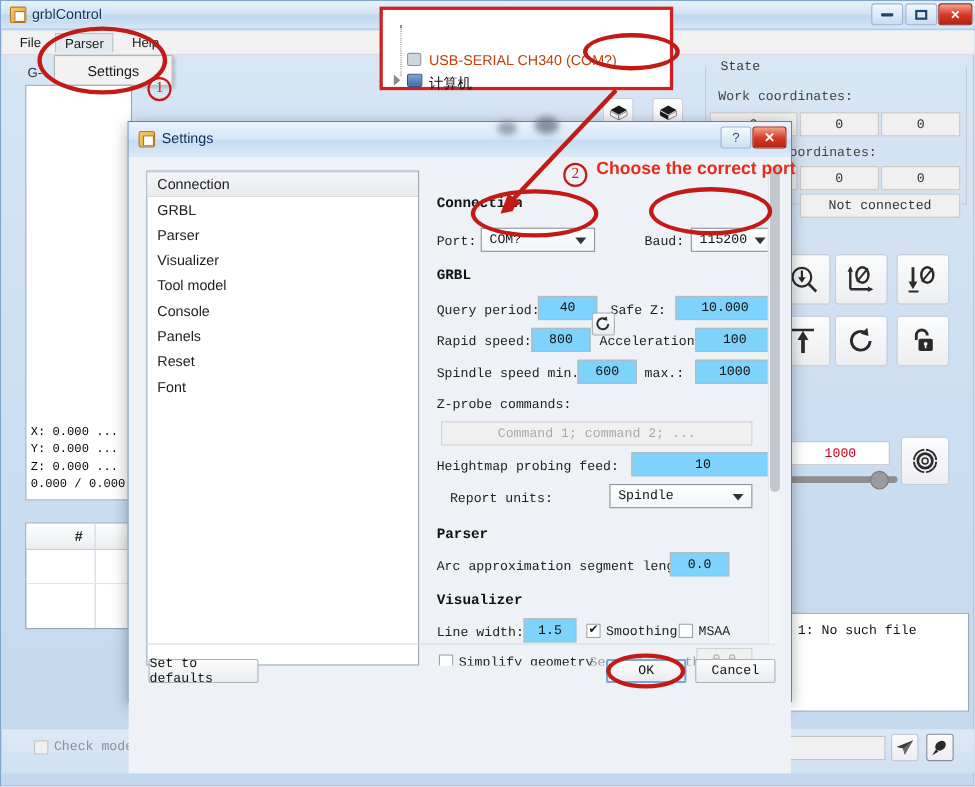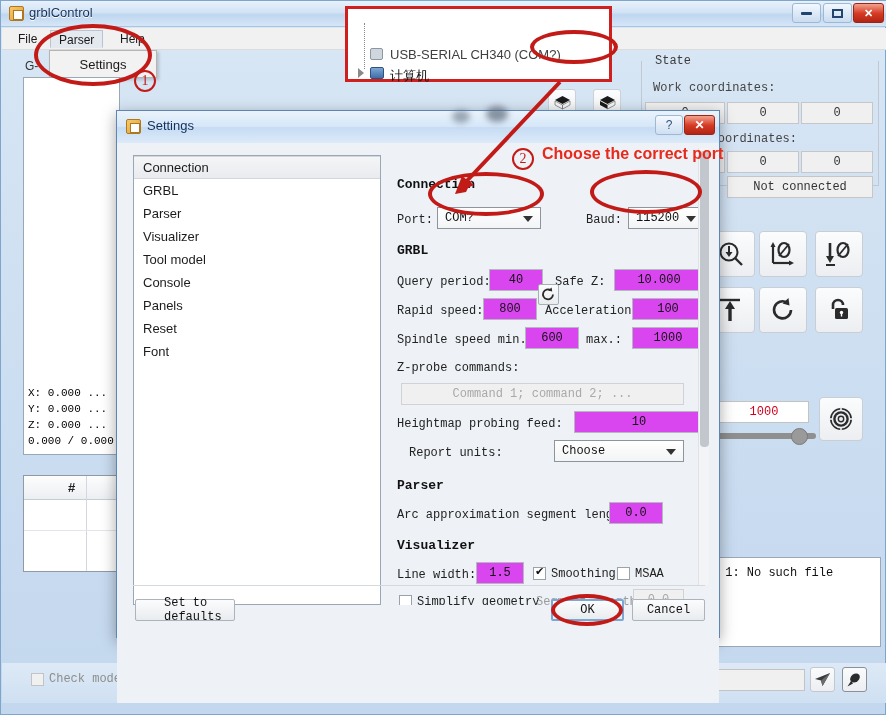--- a/index.html
+++ b/index.html
@@ -318,21 +318,21 @@
   .sec-head {
     position:absolute; font-family:"Liberation Mono",monospace;
     font-size:13px; font-weight:bold; color:#111;
   }
   .fld-label {
     position:absolute; font-family:"Liberation Mono",monospace;
     font-size:12px; color:#222;
   }
   .fld-label.dim{ color:#9b9b9b; }
   .txtbox {
-    position:absolute; height:22px; background:#d946ef;
+    position:absolute; height:22px; background:#7dd3fc;
     border:1px solid #b4b9bf;
     display:flex; align-items:center; justify-content:center;
     font-family:"Liberation Mono",monospace; font-size:12px; color:#111;
   }
   .txtbox.dim{ background:#f0f0f0; border-color:#cfd3d7; color:#a9a9a9; }
   .combo {
     position:absolute; height:22px; background:linear-gradient(to bottom,#ffffff,#f3f4f6);
     border:1px solid #8d949b;
     display:flex; align-items:center;
     font-family:"Liberation Mono",monospace; font-size:12px; color:#111;
@@ -388,21 +388,21 @@
   #dm-icon1 {
     position:absolute; left:2px; top:3px; width:13px; height:12px;
     background:#cfd6de; border:1px solid #8c97a3; border-radius:2px;
   }
   #dm-tri1 {
     position:absolute; left:-8px; top:6px; width:0; height:0;
     border-top:5px solid transparent; border-bottom:5px solid transparent;
     border-left:6px solid #222;
   }
   #dm-row2 {
-    position:absolute; left:42px; top:38px; font-size:13px; color:#404040;
+    position:absolute; left:42px; top:38px; font-size:13px; color:#c2410c;
   }
   #dm-icon2 {
     position:absolute; left:22px; top:39px; width:13px; height:12px;
     background:#cfd6de; border:1px solid #8c97a3; border-radius:2px;
   }
   #dm-row3 {
     position:absolute; left:42px; top:58px; font-size:13px; color:#111;
   }
   #dm-icon3 {
     position:absolute; left:22px; top:58px; width:14px; height:12px;
@@ -703,21 +703,21 @@
       <div class="txtbox" style="left:239px; top:172px; width:72px;">1000</div>
 
       <div class="fld-label" style="left:4px; top:206px;">Z-probe commands:</div>
       <div class="txtbox dim" style="left:8px; top:228px; width:283px;">Command 1; command 2; ...</div>
 
       <div class="fld-label" style="left:4px; top:262px;">Heightmap probing feed:</div>
       <div class="txtbox" style="left:161px; top:256px; width:130px;margin-left:20px;">10</div>
 
       <div class="fld-label" style="left:4px; top:291px;margin-left:12px;">Report units:</div>
       <div class="combo" style="left:161px; top:285px; width:130px;">
-        <span>Choose</span>
+        <span>Spindle</span>
         <span class="arrow"></span>
       </div>
 
       <div class="sec-head" style="left:4px; top:323px;">Parser</div>
       <div class="fld-label" style="left:4px; top:353px;">Arc approximation segment length:</div>
       <div class="txtbox" style="left:216px; top:347px; width:54px;">0.0</div>
 
       <div class="sec-head" style="left:4px; top:383px;">Visualizer</div>
       <div class="fld-label" style="left:4px; top:413px;">Line width:</div>
       <div class="txtbox" style="left:83px; top:407px; width:48px;">1.5</div>
@@ -735,21 +735,21 @@
   </div>
 
   <div id="refresh-btn" style="left:421px; top:173px;">
     <svg width="15" height="15" viewBox="0 0 15 15">
       <path d="M 12 7.5 A 5 5 0 1 1 9.8 3.2" fill="none" stroke="#2b2b2b" stroke-width="1.8"></path>
       <polygon points="10.6,0.6 7,3.6 11.2,4.6" fill="#2b2b2b"></polygon>
     </svg>
   </div>
 
   <div id="dlg-footer-sep"></div>
-  <div class="dbtn" id="dbtn-defaults" style="top:488px; left:18px; width:100px;padding-left:28px;">Set to defaults</div>
+  <div class="dbtn" id="dbtn-defaults" style="top:488px; left:18px; width:100px;">Set to defaults</div>
   <div class="dbtn" id="dbtn-ok" style="top:488px; left:434px; width:73px;">OK</div>
   <div class="dbtn" id="dbtn-cancel" style="top:488px; left:515px; width:73px;">Cancel</div>
 
   <div style="position:absolute; left:581px; top:37px; width:11px; height:437px; background:#f2f4f6; border-left:1px solid #dfe3e7;">
     <div style="position:absolute; left:1px; top:3px; width:9px; height:296px; background:#c2c7cd; border-radius:4px;"></div>
   </div>
 </div>
 
 <div id="blur-blob1"></div>
 <div id="blur-blob2"></div>

